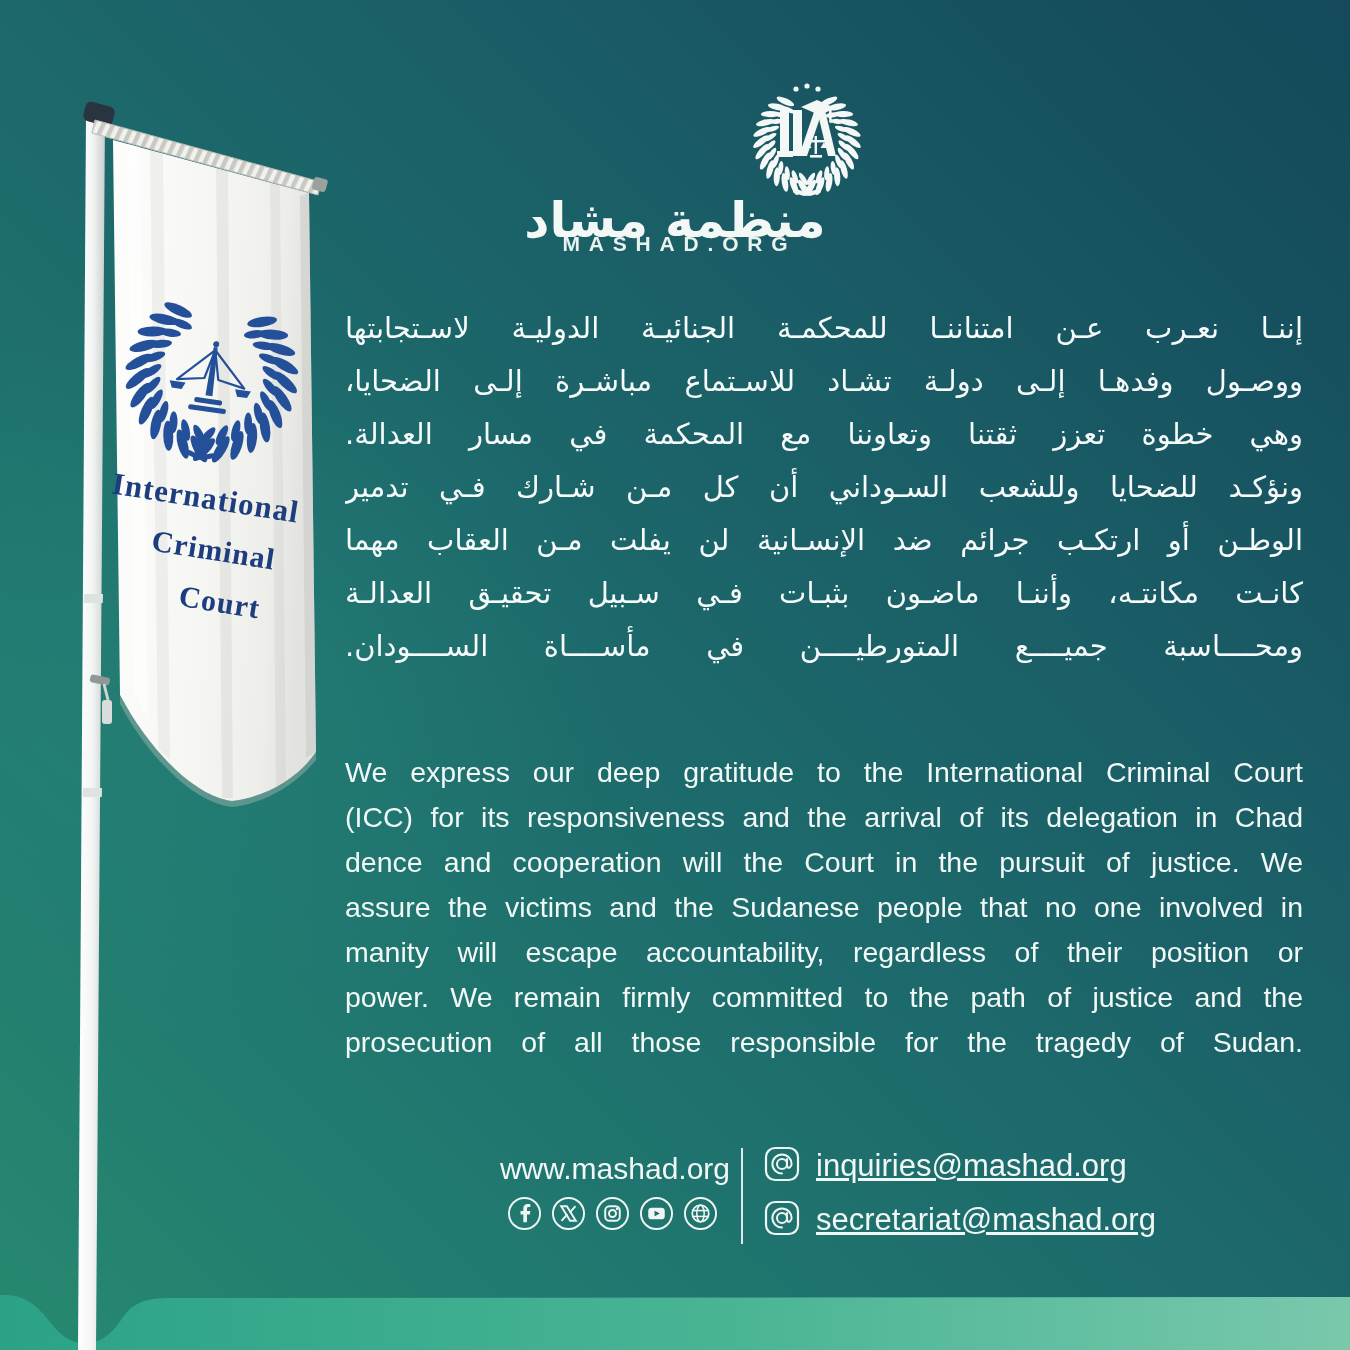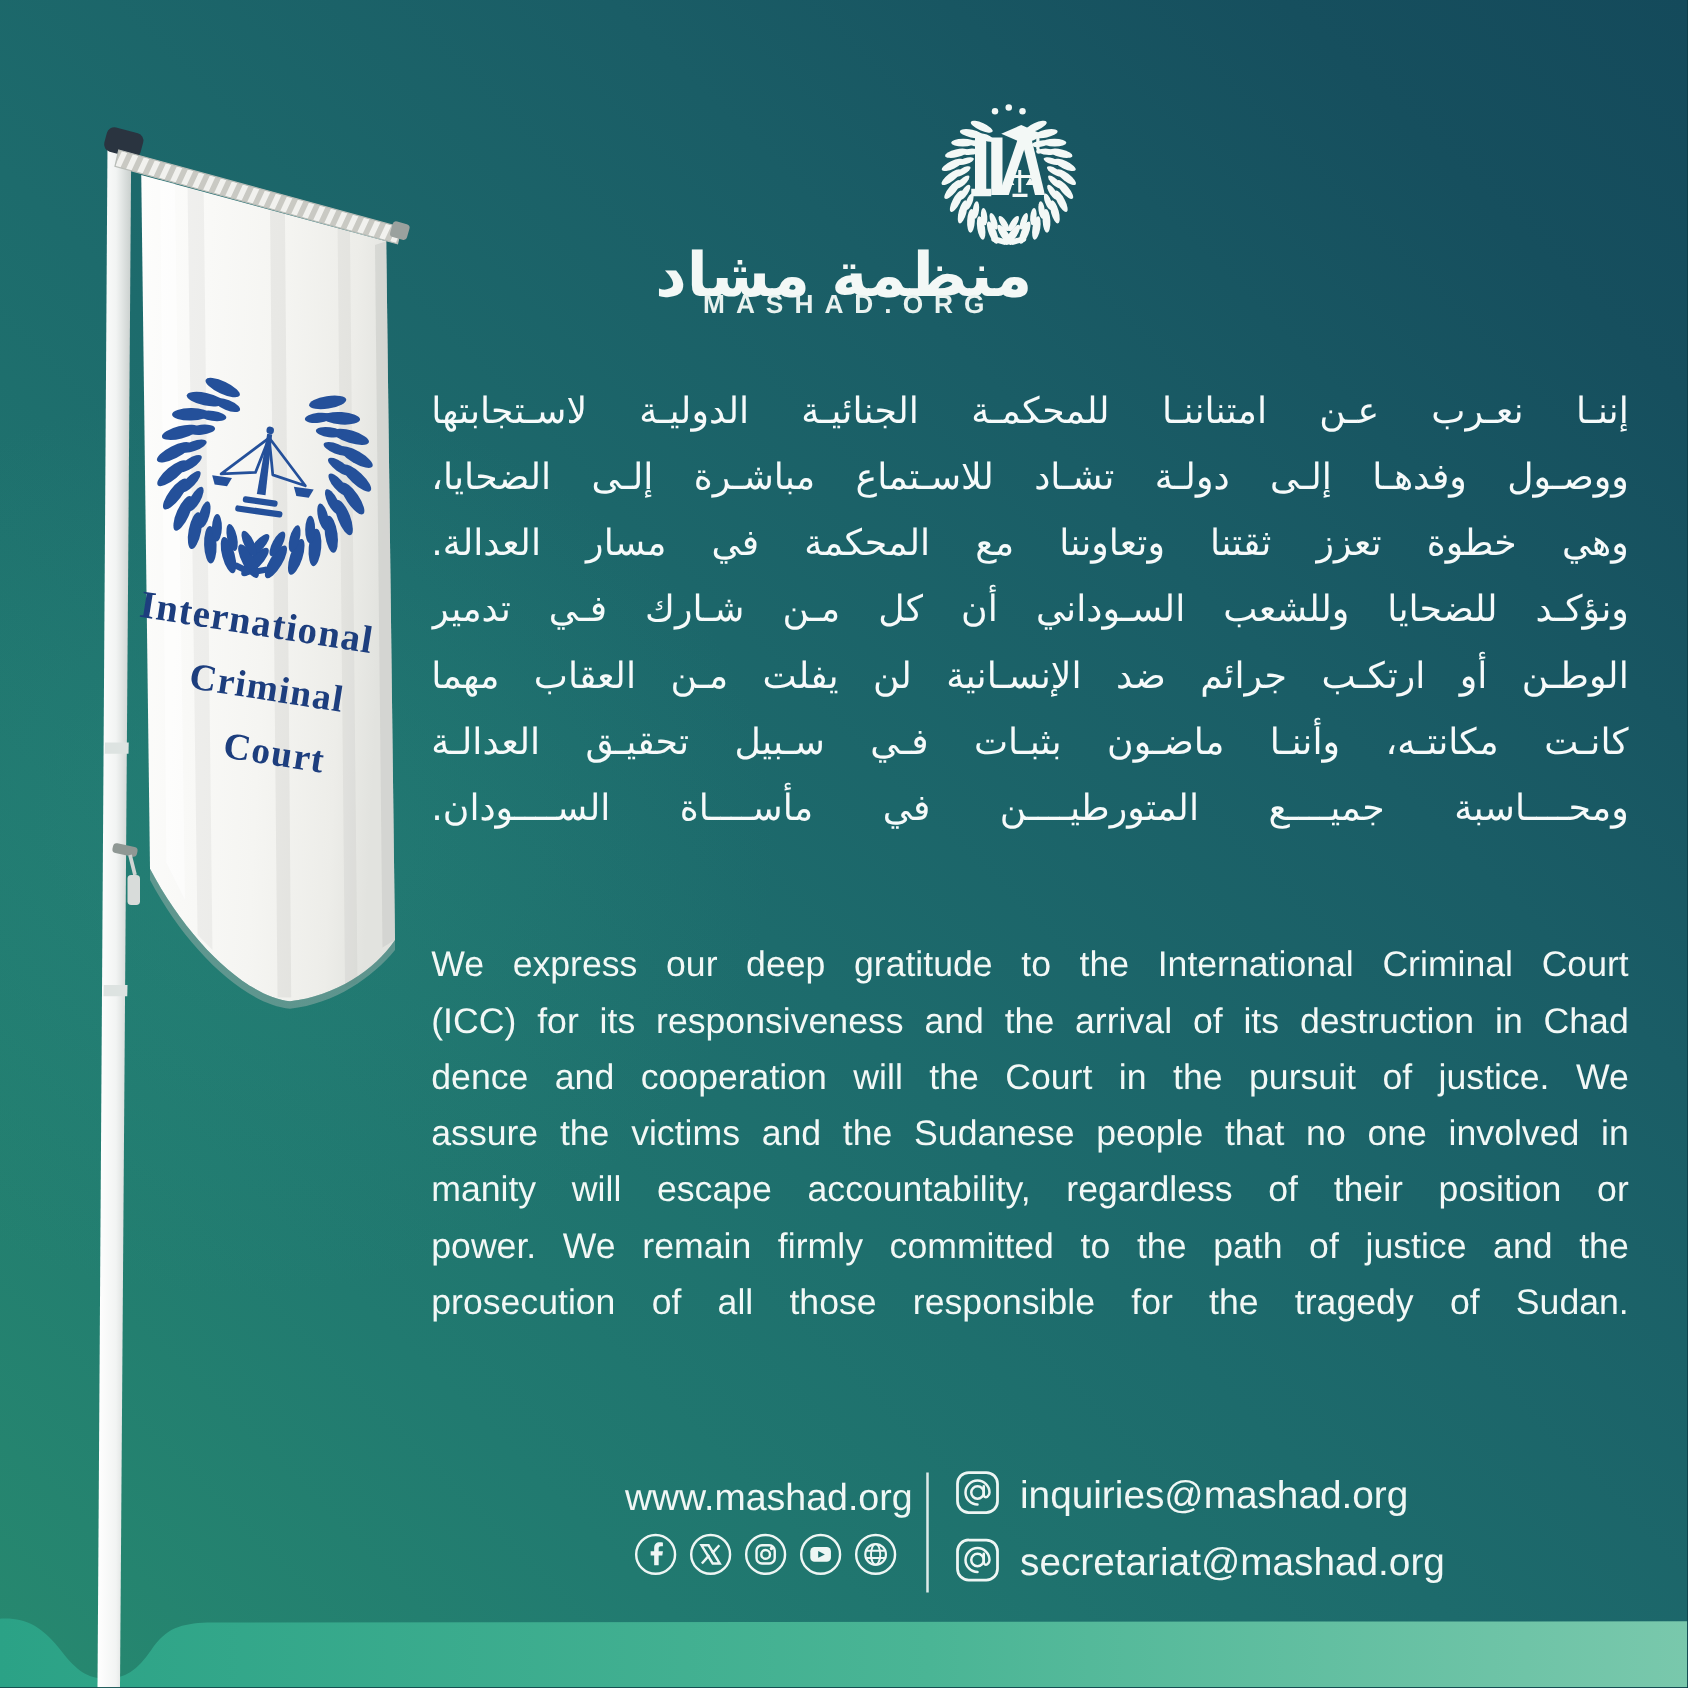--- a/index.html
+++ b/index.html
@@ -41,34 +41,34 @@
     text-align:justify;text-align-last:justify;
   }
   .en-block{position:absolute;top:722px;left:0;width:100%;margin-top:28px;}
   .en-line{
     height:45px;line-height:45px;overflow:hidden;
     font-size:28.5px;color:#f2f8f6;font-weight:500;
     text-align:justify;text-align-last:justify;
   }
 
   
-  .footer{position:absolute;left:0;top:1166px;width:100%;height:120px;z-index:4;color:#eef6f4;}
+  .footer{position:absolute;left:0;top:1136px;width:100%;height:120px;z-index:4;color:#eef6f4;}
   .site-label{
     position:absolute;left:455px;top:16px;width:320px;text-align:center;
     font-size:30px;font-weight:500;color:#f0f7f5;
   }
   .social-row{position:absolute;left:507px;top:60px;width:220px;height:36px;}
   .social-icon{position:absolute;top:0;width:35px;height:35px;cursor:pointer;}
   .divider{position:absolute;left:741px;top:12px;width:2px;height:96px;background:rgba(255,255,255,0.85);}
   .email-row{position:absolute;left:764px;height:38px;}
   .email-row.r1{top:10px;}
   .email-row.r2{top:64px;}
   .at-badge{position:absolute;left:0;top:0;width:36px;height:36px;}
   .email-text{
-    position:absolute;left:52px;top:2px;font-size:31px;font-weight:500;color:#f0f7f5;white-space:nowrap;
+    position:absolute;left:52px;top:2px;font-size:31px;font-weight:500;color:#f0f7f5;white-space:nowrap;text-decoration:underline;
   }
 </style>
 </head>
 <body>
 
 <div class="canvas">
   <div class="bg-glow"></div>
 
   <svg class="wave-svg" width="1350" height="70" viewBox="0 0 1350 70" aria-hidden="true">
     <defs>
@@ -290,21 +290,21 @@
       <div class="ar-line">إننـا نعـرب عـن امتناننـا للمحكمـة الجنائيـة الدوليـة لاسـتجابتها</div>
       <div class="ar-line">ووصـول وفدهـا إلـى دولـة تشـاد للاسـتماع مباشـرة إلـى الضحايا،</div>
       <div class="ar-line">وهي خطوة تعزز ثقتنا وتعاوننا مع المحكمة في مسار العدالة.</div>
       <div class="ar-line">ونؤكـد للضحايا وللشعب السـوداني أن كل مـن شـارك فـي تدمير</div>
       <div class="ar-line">الوطـن أو ارتكـب جرائم ضد الإنسـانية لن يفلت مـن العقاب مهما</div>
       <div class="ar-line">كانـت مكانتـه، وأننـا ماضـون بثبـات فـي سـبيل تحقيـق العدالـة</div>
       <div class="ar-line">ومحــــاسبة جميــــع المتورطيــــن في مأســــاة الســــودان.</div>
     </div>
     <div class="en-block">
       <div class="en-line">We express our deep gratitude to the International Criminal Court</div>
-      <div class="en-line">(ICC) for its responsiveness and the arrival of its destruction in Chad</div>
+      <div class="en-line">(ICC) for its responsiveness and the arrival of its delegation in Chad</div>
       <div class="en-line">dence and cooperation will the Court in the pursuit of justice. We</div>
       <div class="en-line">assure the victims and the Sudanese people that no one involved in</div>
       <div class="en-line">manity will escape accountability, regardless of their position or</div>
       <div class="en-line">power. We remain firmly committed to the path of justice and the</div>
       <div class="en-line">prosecution of all those responsible for the tragedy of Sudan.</div>
     </div>
   </div>
 
   <div class="footer">
     <div class="site-label">www.mashad.org</div>

